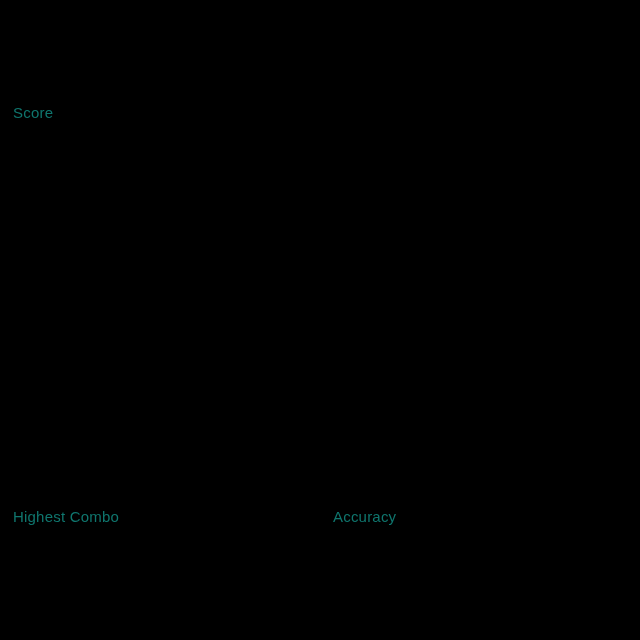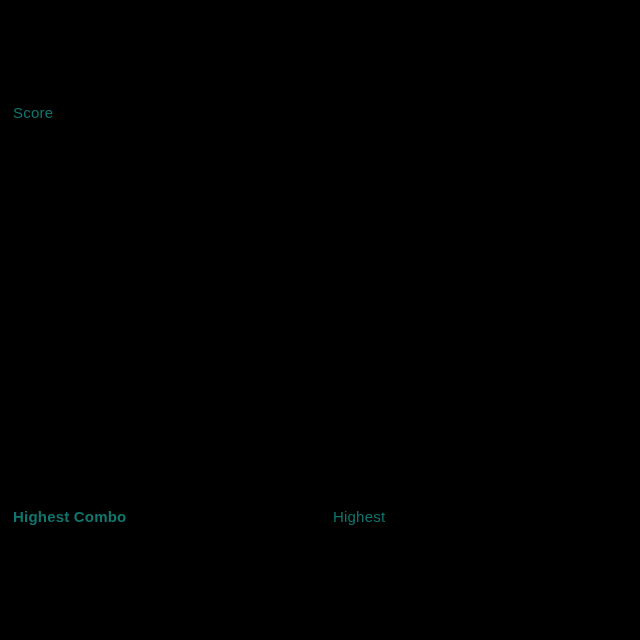--- a/index.html
+++ b/index.html
@@ -18,25 +18,25 @@
   .stat-label {
     position: absolute;
     color: #0f766e;
     font-size: 15px;
     line-height: 15px;
     font-weight: 400;
     letter-spacing: 0.2px;
     white-space: nowrap;
   }
   .label-score        { left: 13px; top: 105px; }
-  .label-highest-combo{ left: 13px; top: 509px; font-weight: bold; }
+  .label-highest-combo{ left: 13px; top: 509px; }
   .label-accuracy     { left: 333px; top: 509px; }
 </style>
 </head>
 <body>
 
 <div class="screen">
   <div class="stat-label label-score">Score</div>
 
   <div class="stat-label label-highest-combo">Highest Combo</div>
 
-  <div class="stat-label label-accuracy">Highest</div>
+  <div class="stat-label label-accuracy">Accuracy</div>
 </div>
 
 </body></html>

